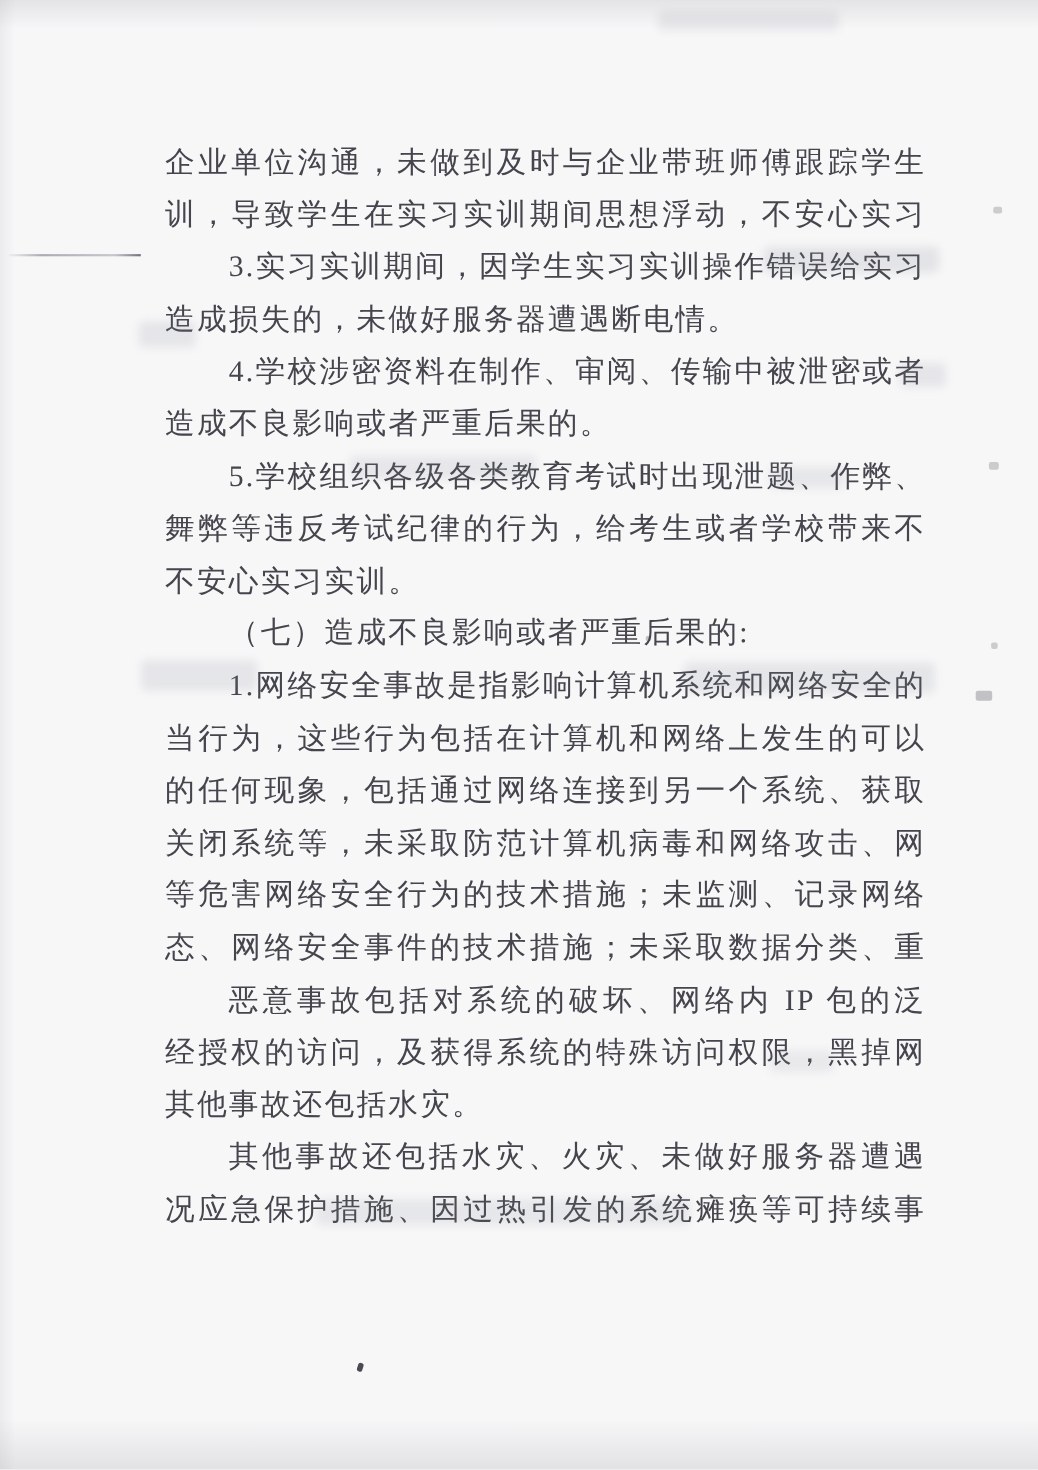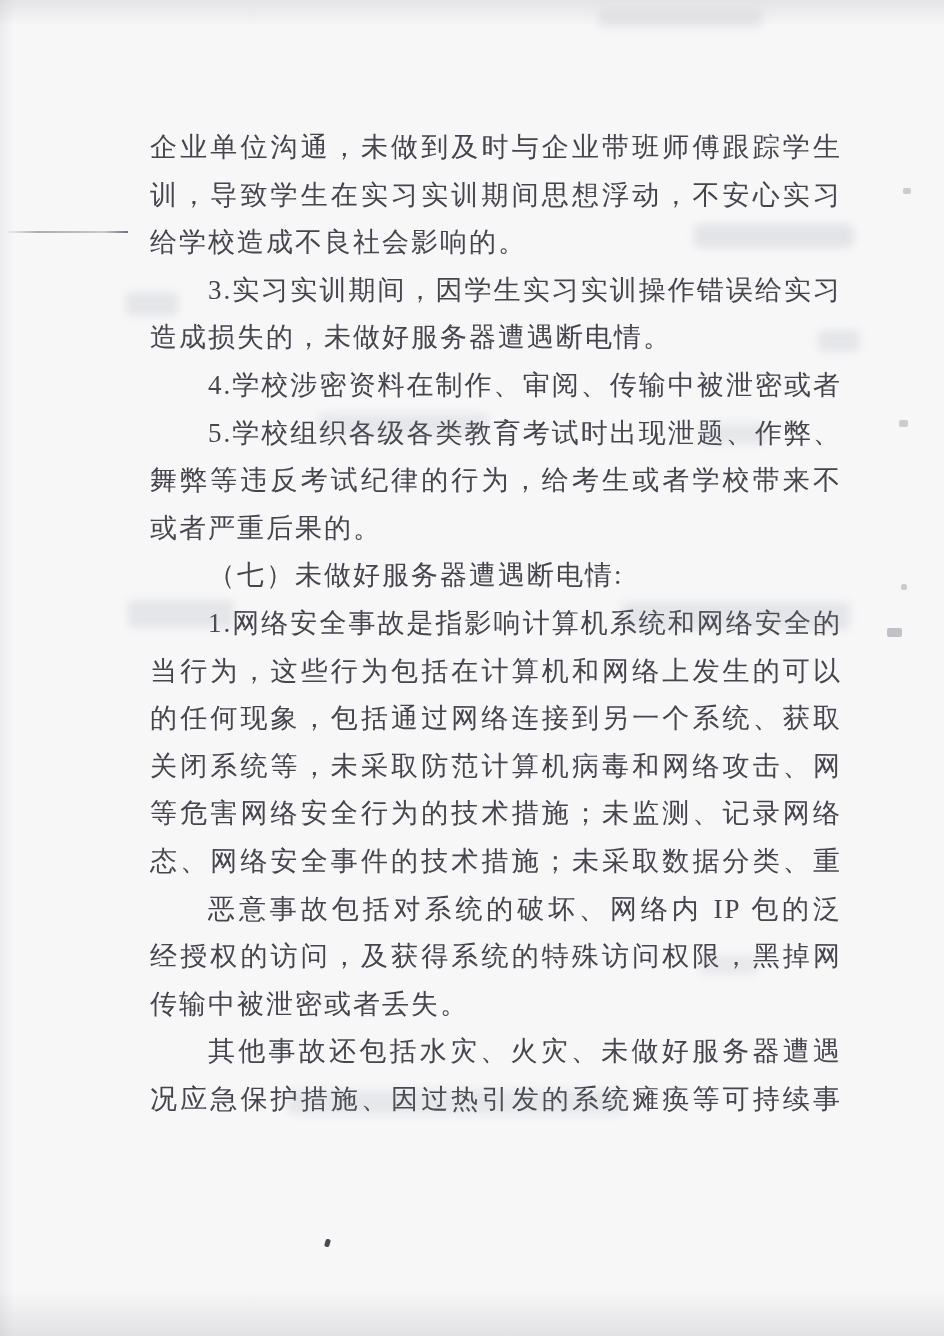--- a/index.html
+++ b/index.html
@@ -95,49 +95,49 @@
 <div class="page" style="background: rgb(247, 247, 248); color: rgb(69, 69, 77);">
 
   <div class="scan-shade-top"></div>
   <div class="scan-shade-left"></div>
   <div class="scan-shade-bottom"></div>
 
   <div class="body-text">
       <div class="para">
         <div class="line fill">企业单位沟通，未做到及时与企业带班师傅跟踪学生实习实</div>
         <div class="line fill">训，导致学生在实习实训期间思想浮动，不安心实习实训，</div>
-        <div class="line last">给学校造成不良社会影响的。</div>
       </div>
       <div class="para">
         <div class="line fill indent">3.实习实训期间，因学生实习实训操作错误给实习单位</div>
         <div class="line last">造成损失的，未做好服务器遭遇断电情。</div>
       </div>
       <div class="para">
         <div class="line fill indent">4.学校涉密资料在制作、审阅、传输中被泄密或者丢失，</div>
+        <div class="line last">造成不良影响或者严重后果的。</div>
       </div>
       <div class="para">
         <div class="line fill indent">5.学校组织各级各类教育考试时出现泄题、作弊、徇私</div>
         <div class="line fill">舞弊等违反考试纪律的行为，给考生或者学校带来不良影响</div>
-        <div class="line last">或者严重后果的。</div>
+        <div class="line last">不安心实习实训。</div>
       </div>
       <div class="para">
-        <div class="line last indent">（七）未做好服务器遭遇断电情:</div>
+        <div class="line last indent">（七）造成不良影响或者严重后果的:</div>
       </div>
       <div class="para">
         <div class="line fill indent">1.网络安全事故是指影响计算机系统和网络安全的不</div>
         <div class="line fill">当行为，这些行为包括在计算机和网络上发生的可以观察到</div>
         <div class="line fill">的任何现象，包括通过网络连接到另一个系统、获取文件、</div>
         <div class="line fill">关闭系统等，未采取防范计算机病毒和网络攻击、网络侵入</div>
         <div class="line fill">等危害网络安全行为的技术措施；未监测、记录网络运行状</div>
         <div class="line fill">态、网络安全事件的技术措施；未采取数据分类、重要系统</div>
       </div>
       <div class="para">
         <div class="line fill indent">恶意事故包括对系统的破坏、网络内 IP 包的泛滥、未</div>
         <div class="line fill">经授权的访问，及获得系统的特殊访问权限，黑掉网页及执</div>
-        <div class="line last">传输中被泄密或者丢失。</div>
+        <div class="line last">其他事故还包括水灾。</div>
       </div>
       <div class="para">
         <div class="line fill indent">其他事故还包括水灾、火灾、未做好服务器遭遇断电情</div>
         <div class="line last">况应急保护措施、因过热引发的系统瘫痪等可持续事故。</div>
       </div>
     </div>
 
   <div class="smudge s1"></div>
   <div class="smudge s2"></div>
   <div class="smudge s3"></div>

